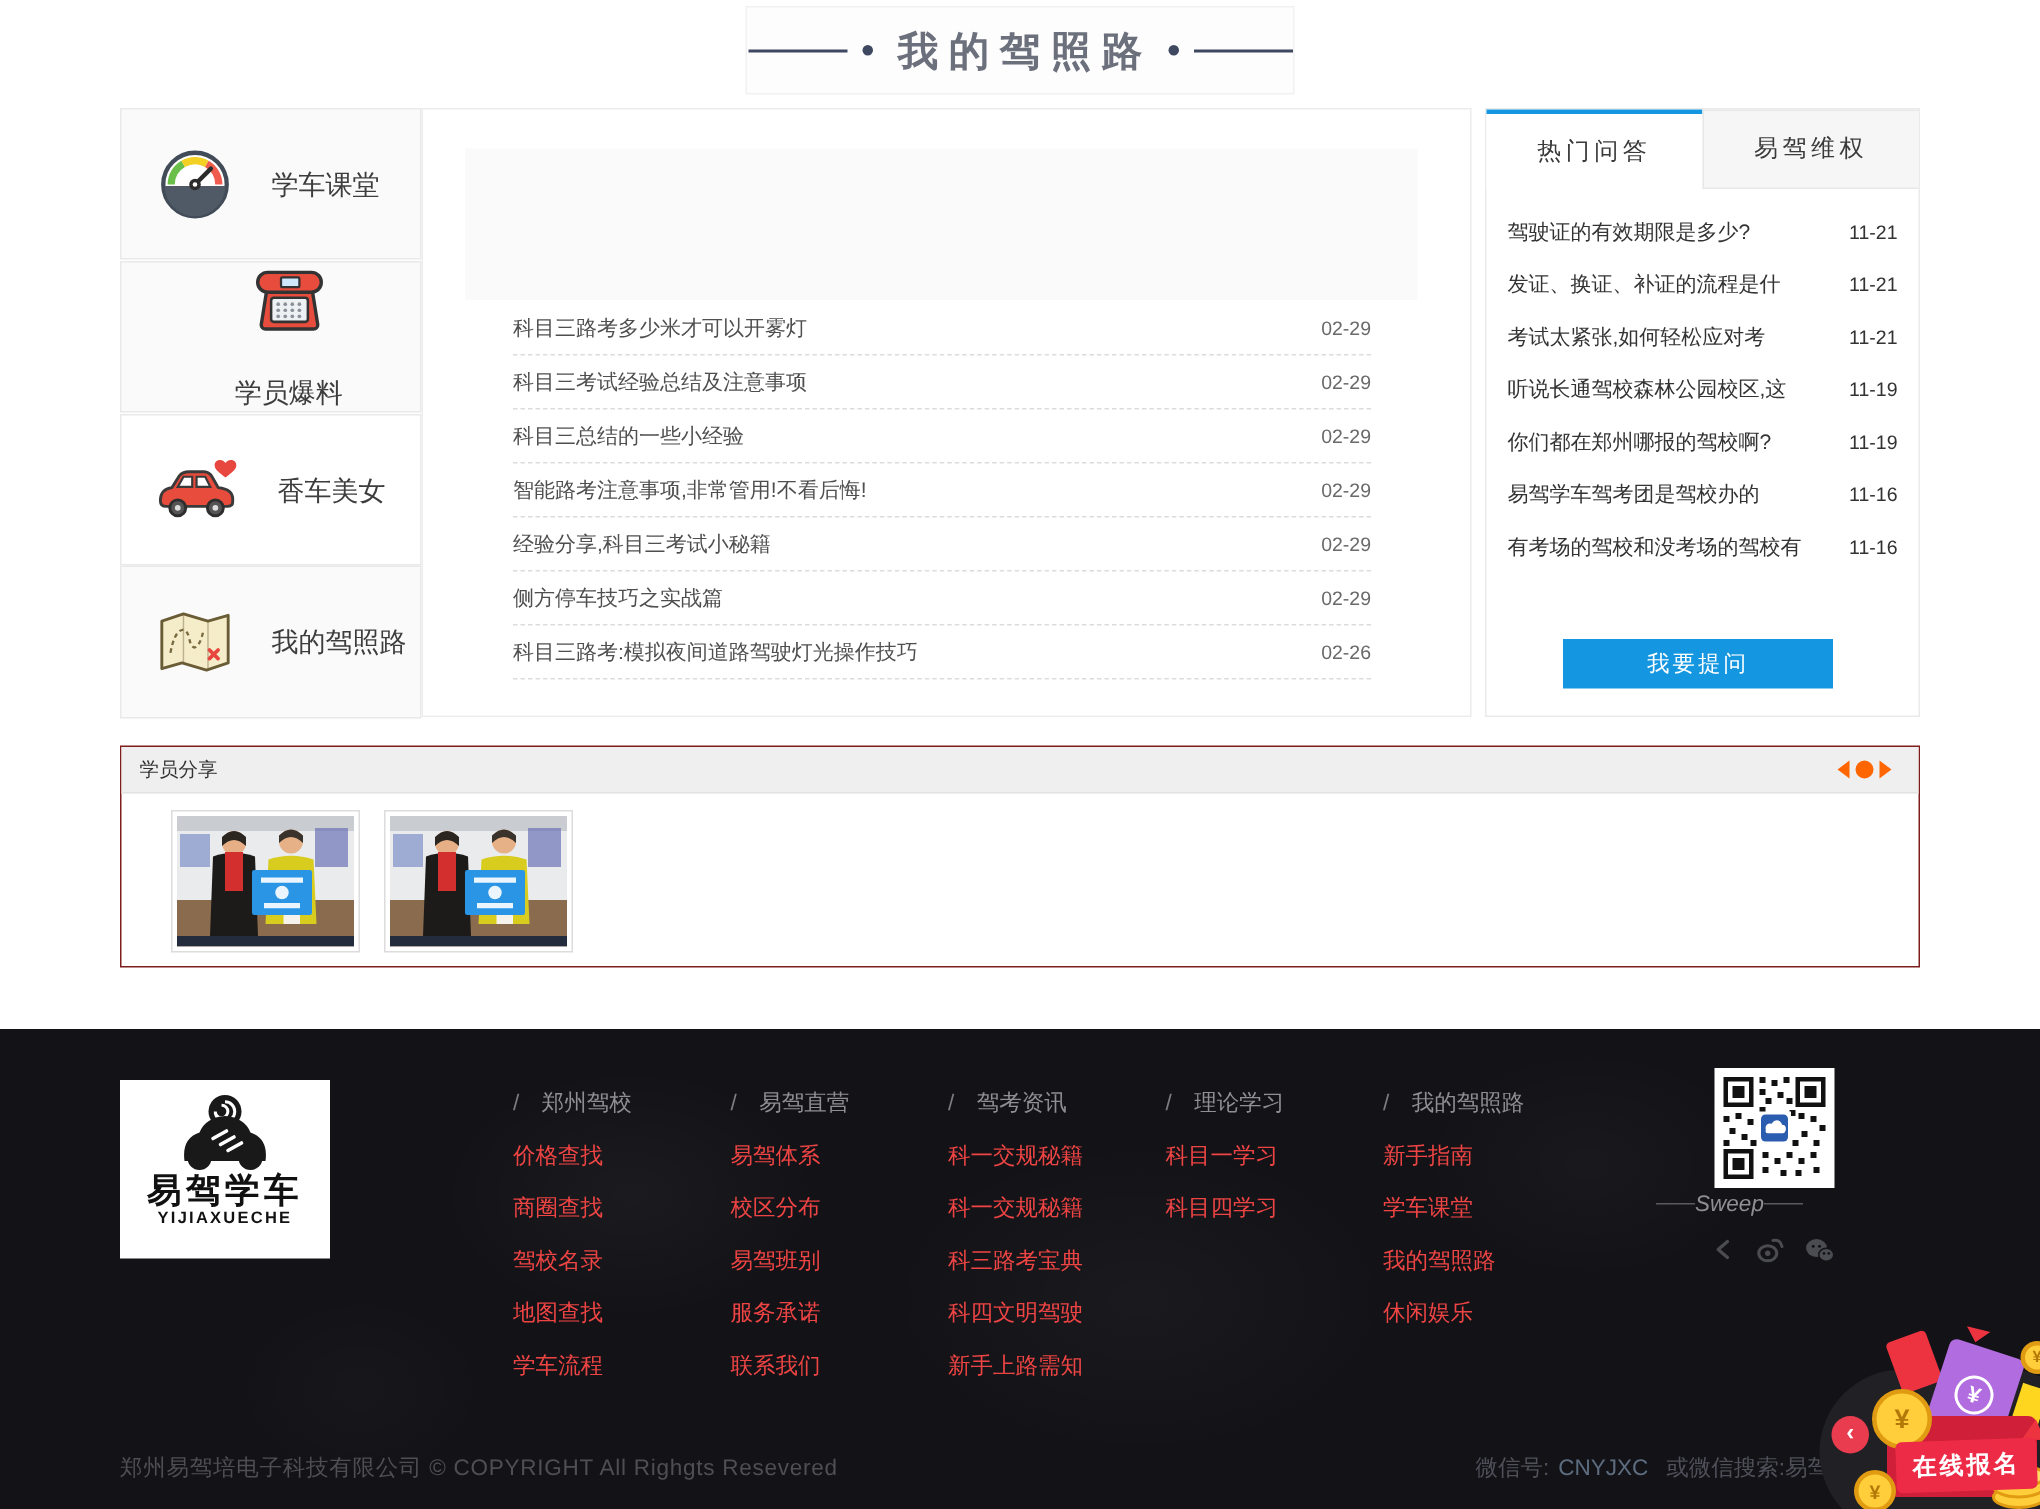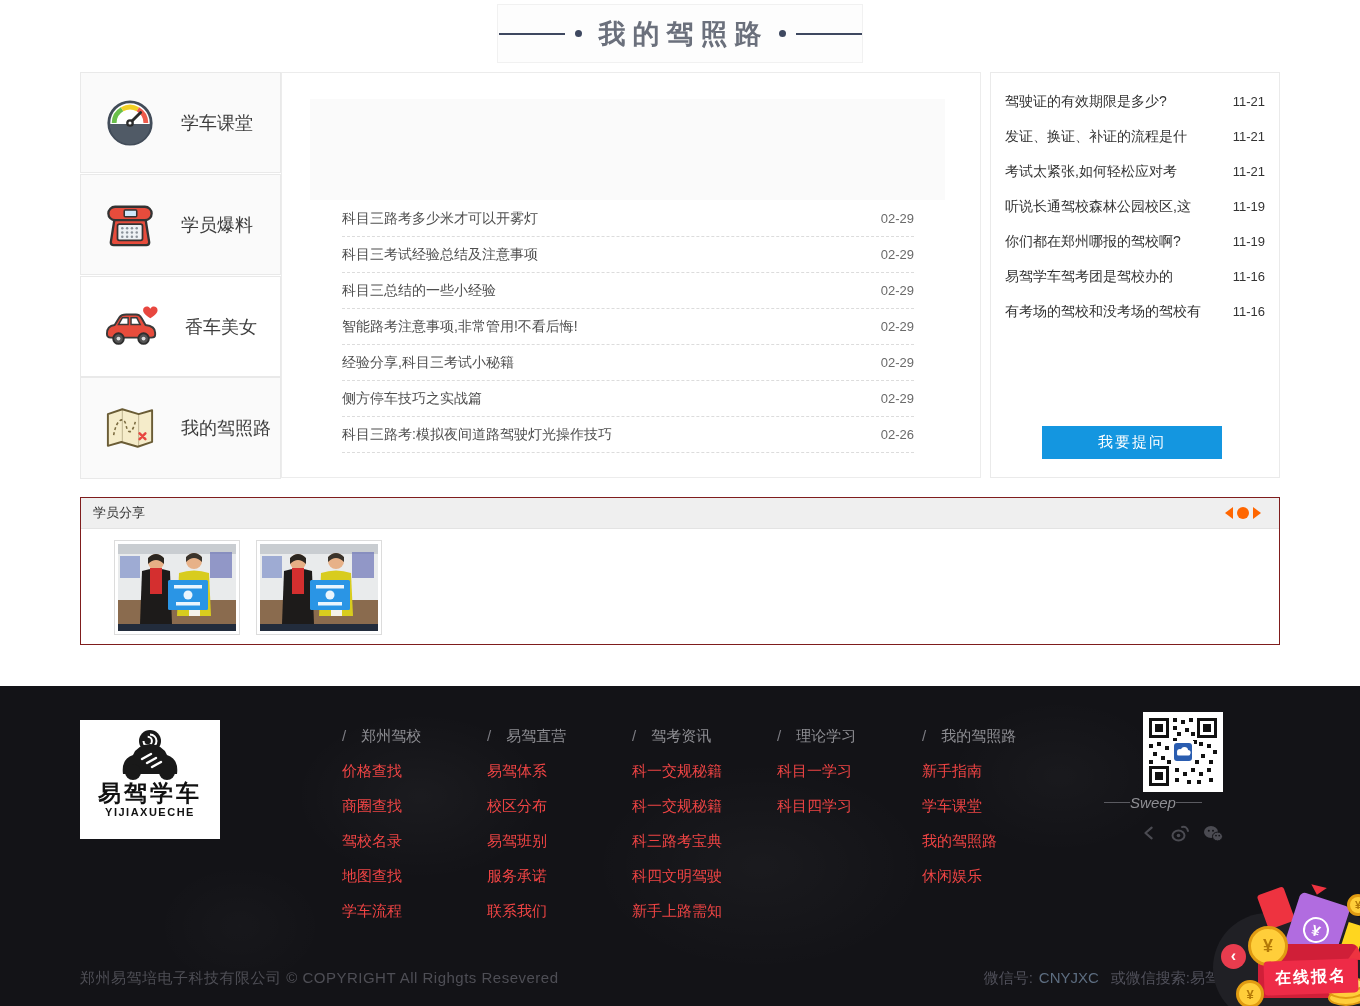--- a/index.html
+++ b/index.html
@@ -11,21 +11,21 @@
     background:#fdfdfd; border:1px solid #f1f1f1; display:flex; align-items:center; justify-content:center; gap:10px; }
   .title-line { width:66px; height:2px; background:#3e4860; }
   .title-dot { width:7px; height:7px; border-radius:50%; background:#3e4860; }
   .page-title { font-family:"DejaVu Serif","Liberation Serif",serif; font-size:27px; font-weight:600;
     color:#6b707c; letter-spacing:7px; padding-left:7px; }
 
   
   .sidebar { position:absolute; left:80px; top:72px; width:201px; height:407px; }
   .side-card { position:absolute; left:0; width:201px; height:101px; background:#fafafa;
     border:1px solid #e9e9e9; display:flex; align-items:center; padding-left:24px; gap:26px; cursor:pointer; }
-  .side-card.c1 { top:0; } .side-card.c2 { top:102px; }
+  .side-card.c1 { top:0; } .side-card.c2 { top:102px;flex-direction:column; }
   .side-card.c3 { top:204px; background:#fff; } .side-card.c4 { top:305px; height:102px; }
   .side-label { font-size:18px; color:#3d3d3d; }
 
   
   .mid-panel { position:absolute; left:281px; top:72px; width:700px; height:406px;
     background:#fff; border:1px solid #ececec; }
   .mid-banner { position:absolute; left:28px; top:26px; width:635px; height:101px; background:#fafafa; }
   .article-list { position:absolute; left:60px; top:128px; width:572px; }
   .article-row { height:36px; display:flex; align-items:center; border-bottom:1px dashed #dcdcdc; cursor:pointer; }
   .article-title { font-size:14px; color:#4f4f4f; flex:1; white-space:nowrap; overflow:hidden; text-overflow:ellipsis; }
@@ -219,20 +219,24 @@
       <span class="article-date">02-29</span>
     </div>
       <div class="article-row">
       <span class="article-title">科目三路考:模拟夜间道路驾驶灯光操作技巧</span>
       <span class="article-date">02-26</span>
     </div>
     </div>
 </div>
 
 <div class="qa-panel">
+  <div class="qa-tabs">
+    <div class="qa-tab active">热门问答</div>
+    <div class="qa-tab inactive">易驾维权</div>
+  </div>
   <div class="qa-list">
 
   <div class="qa-row">
       <span class="qa-title">驾驶证的有效期限是多少?</span>
       <span class="qa-date">11-21</span>
     </div>
       <div class="qa-row">
       <span class="qa-title">发证、换证、补证的流程是什</span>
       <span class="qa-date">11-21</span>
     </div>

